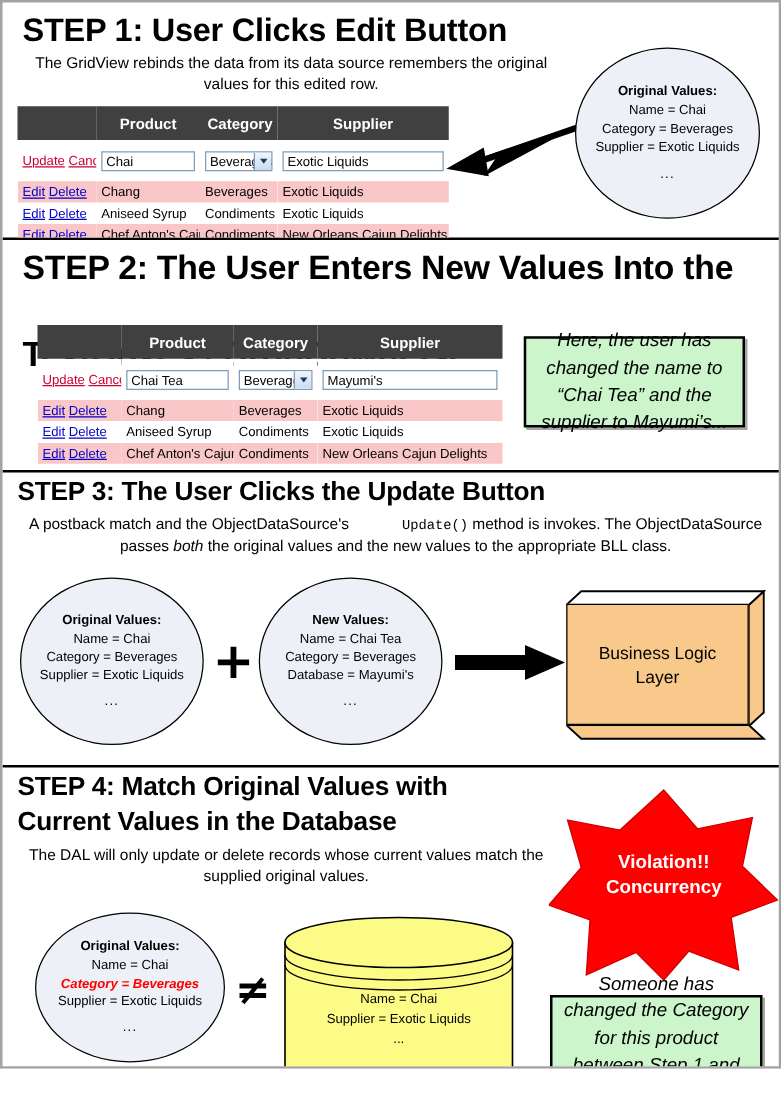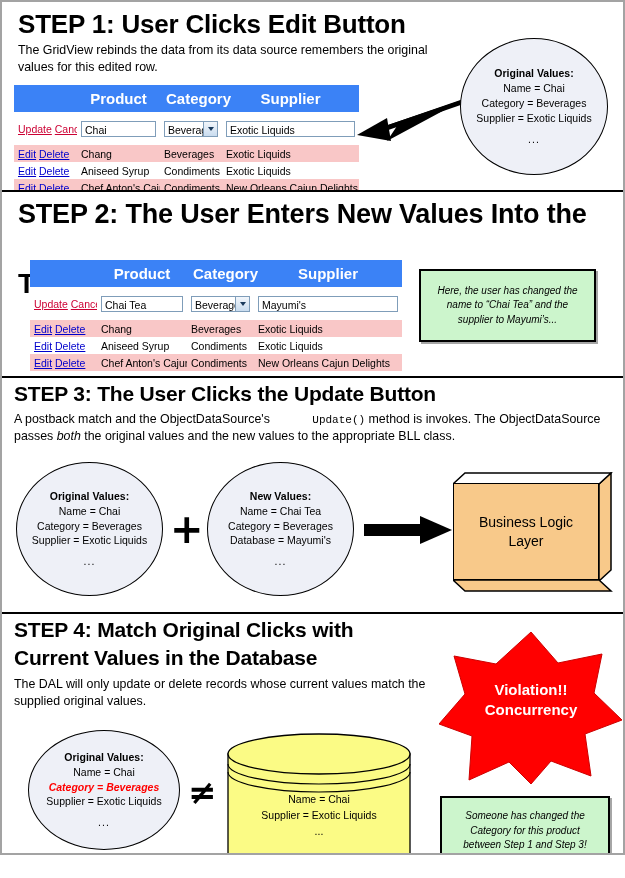--- a/index.html
+++ b/index.html
@@ -33,36 +33,37 @@
     font-weight: bold;
     color: #000;
     letter-spacing: -0.2px;
     line-height: 1.08;
   }
   .step-body {
     position: absolute;
     font-size: 12.4px;
     color: #000;
     line-height: 1.35;
+    text-align: center;
   }
   .mono { font-family: "Liberation Mono", monospace; font-size: 11px; margin-left: 39px; }
   .ital { font-style: italic; }
 
   
   .gv {
     position: absolute;
     border-collapse: collapse;
     font-size: 10.5px;
     font-family: "Liberation Sans", sans-serif;
     table-layout: fixed;
   }
   .gv th {
-    background: #3b82f6;
+    background: #404040;
     color: #ffffff;
-    font-size: 15px;
+    font-size: 12px;
     font-weight: bold;
     text-align: center;
     padding: 4px 6px;
     height: 27px;
     border: none;
   }
   .gv th.cmd { width: 62px; }
   .gv td {
     padding: 2px 4px;
     color: #000;
@@ -143,21 +144,21 @@
 
   .callout {
     position: absolute;
     background: #ccf5cc;
     border: 2px solid #000;
     display: flex;
     align-items: center;
     justify-content: center;
     text-align: center;
     font-style: italic;
-    font-size: 10px;
+    font-size: 15px;
     line-height: 1.45;
     color: #000;
     padding: 4px 8px;
     box-shadow: 2px 2px 0 rgba(0,0,0,0.35);
   }
 
   
   .box3d { position: absolute; }
   .box3d .face {
     position: absolute;
@@ -428,21 +429,21 @@
         <span>
           <span>Business Logic</span><br>
           <span>Layer</span>
         </span>
       </div>
     </div>
   </div>
 
   <div class="section sec4">
 
-    <div class="step-title" style="left:12px; top:5px; font-size:21px;">STEP 4: Match Original Clicks with</div>
+    <div class="step-title" style="left:12px; top:5px; font-size:21px;">STEP 4: Match Original Values with</div>
     <div class="step-title" style="left:12px; top:33px; font-size:21px;">Current Values in the Database</div>
 
     <div class="step-body" style="left:12px; top:62px; width:430px;">The DAL will only update or delete records whose current values match the supplied original values.</div>
 
     <div class="circle" style="left:26px; top:116px; width:152px; height:120px;">
       <div class="hdr">Original Values:</div>
       <div>Name = Chai</div>
       <div class="red-em">Category = Beverages</div>
       <div>Supplier = Exotic Liquids</div>
       <div class="dots">...</div>

